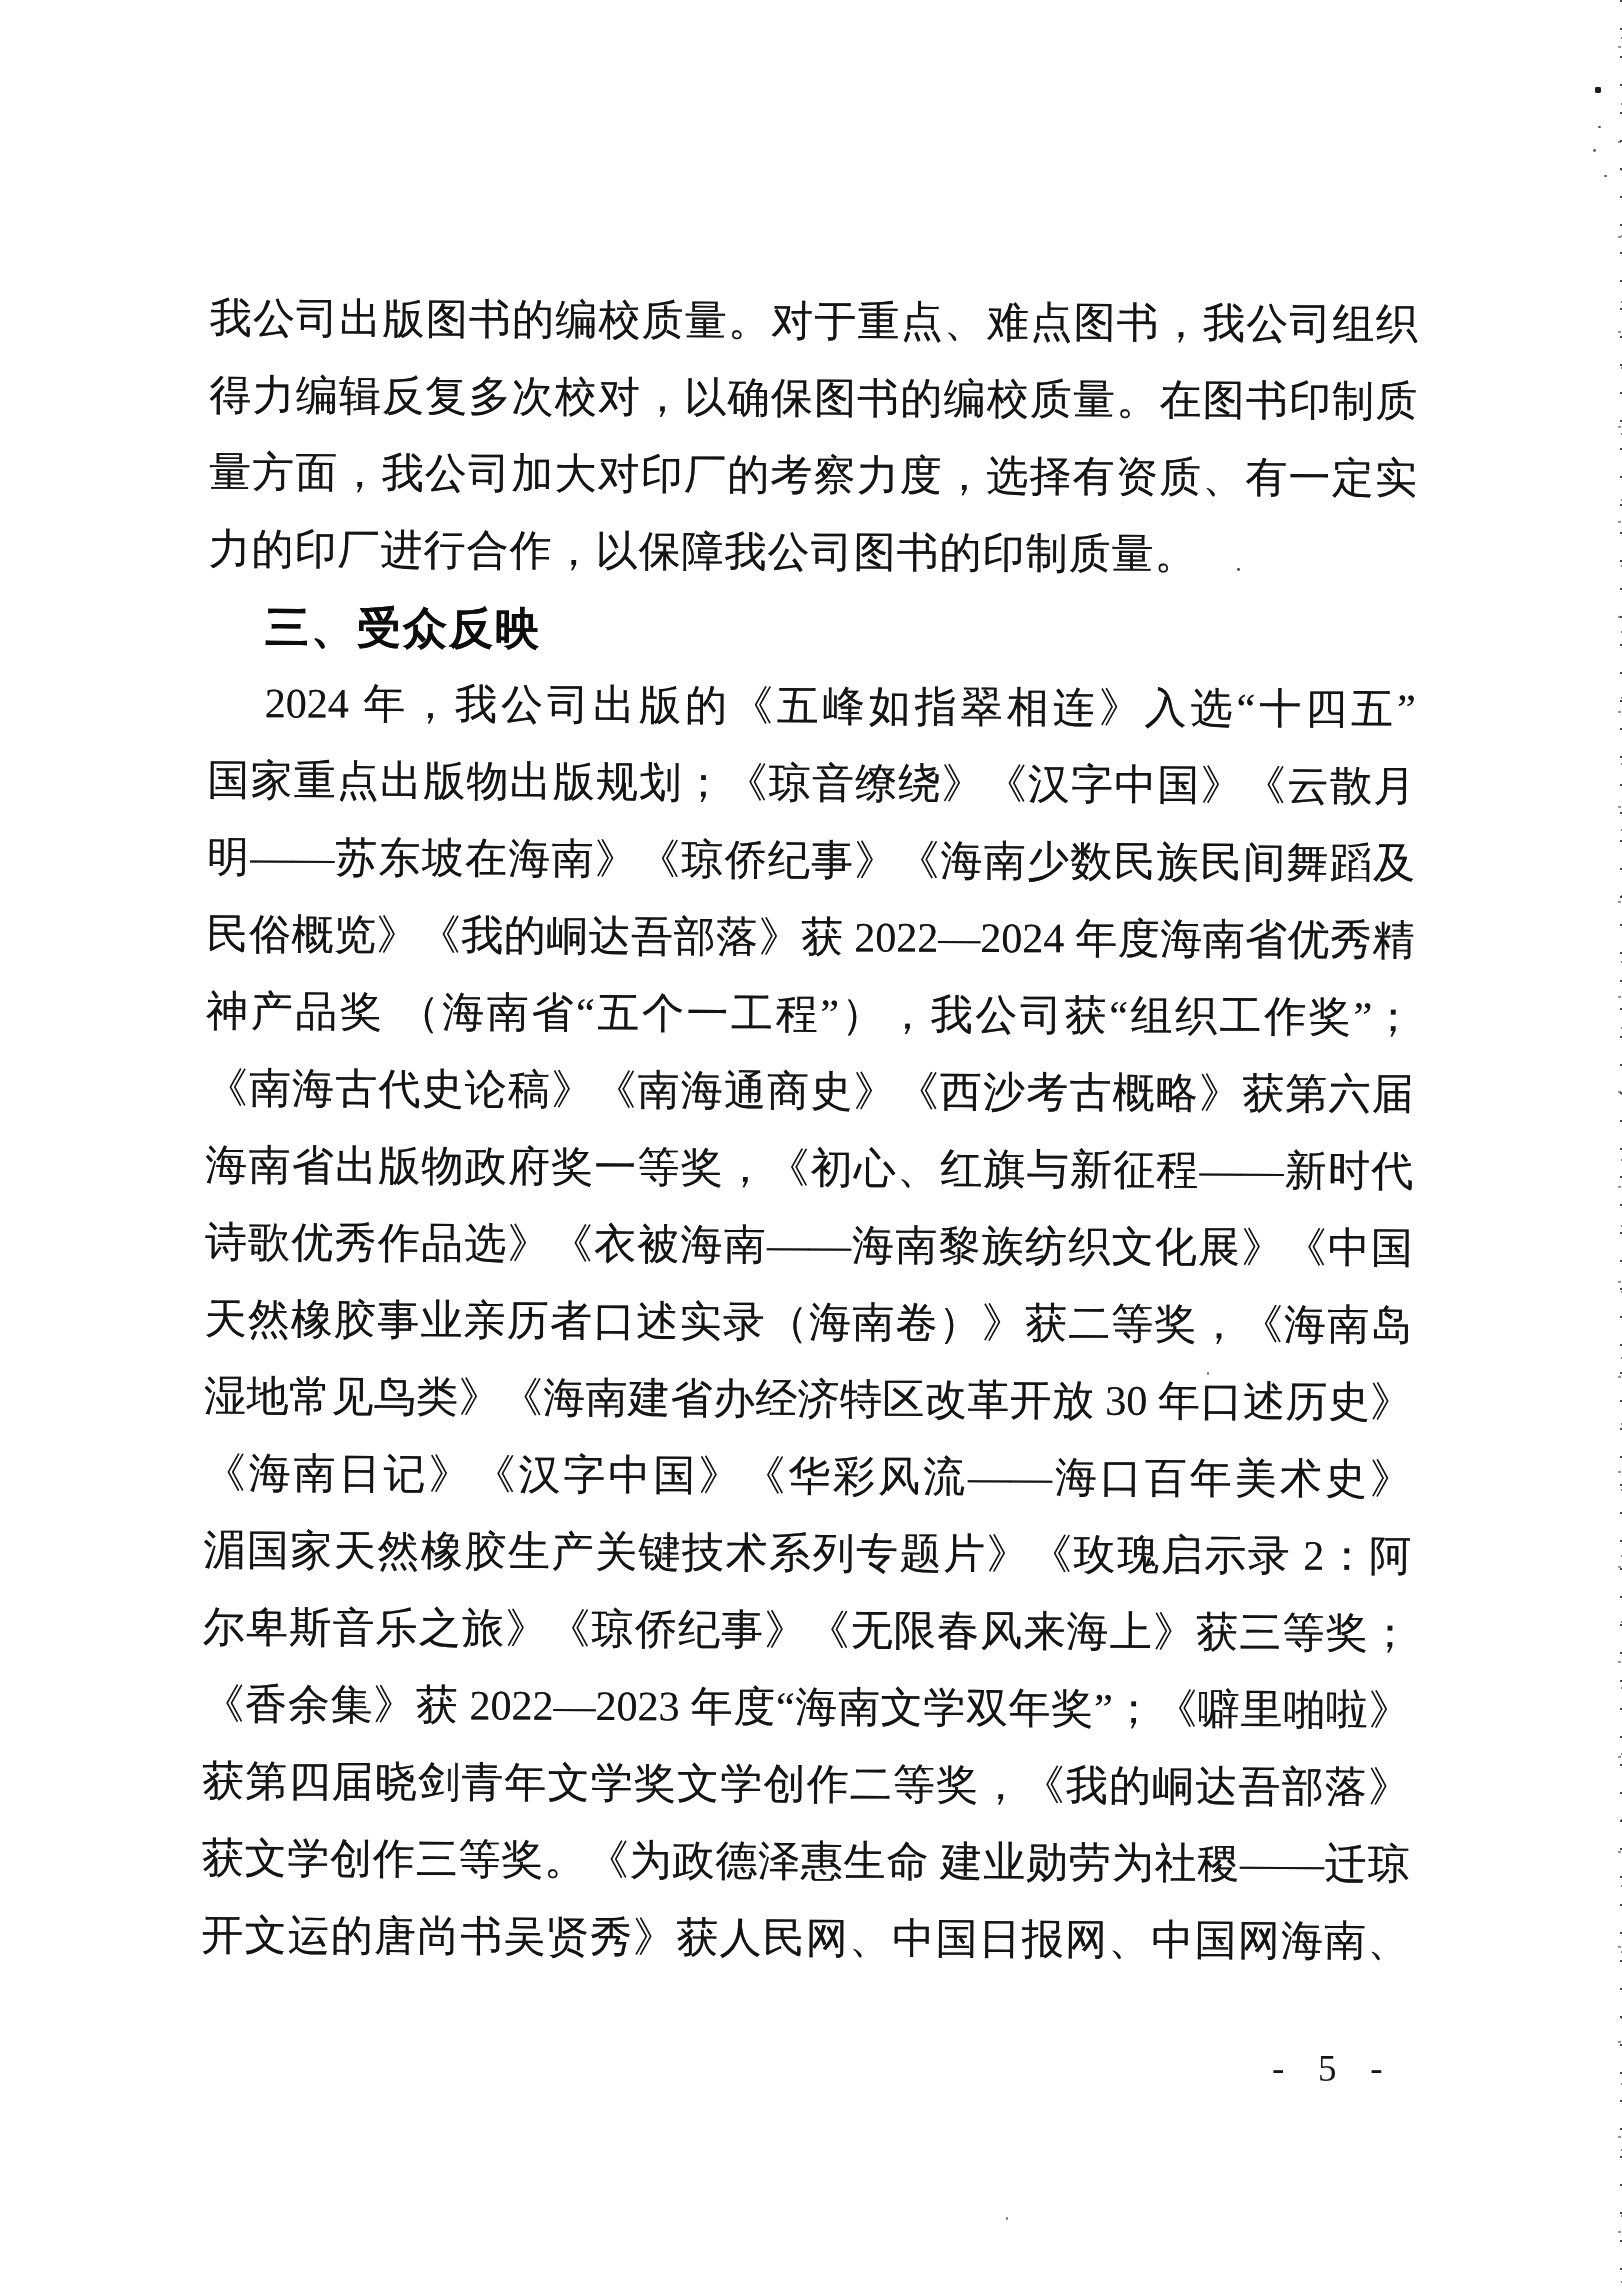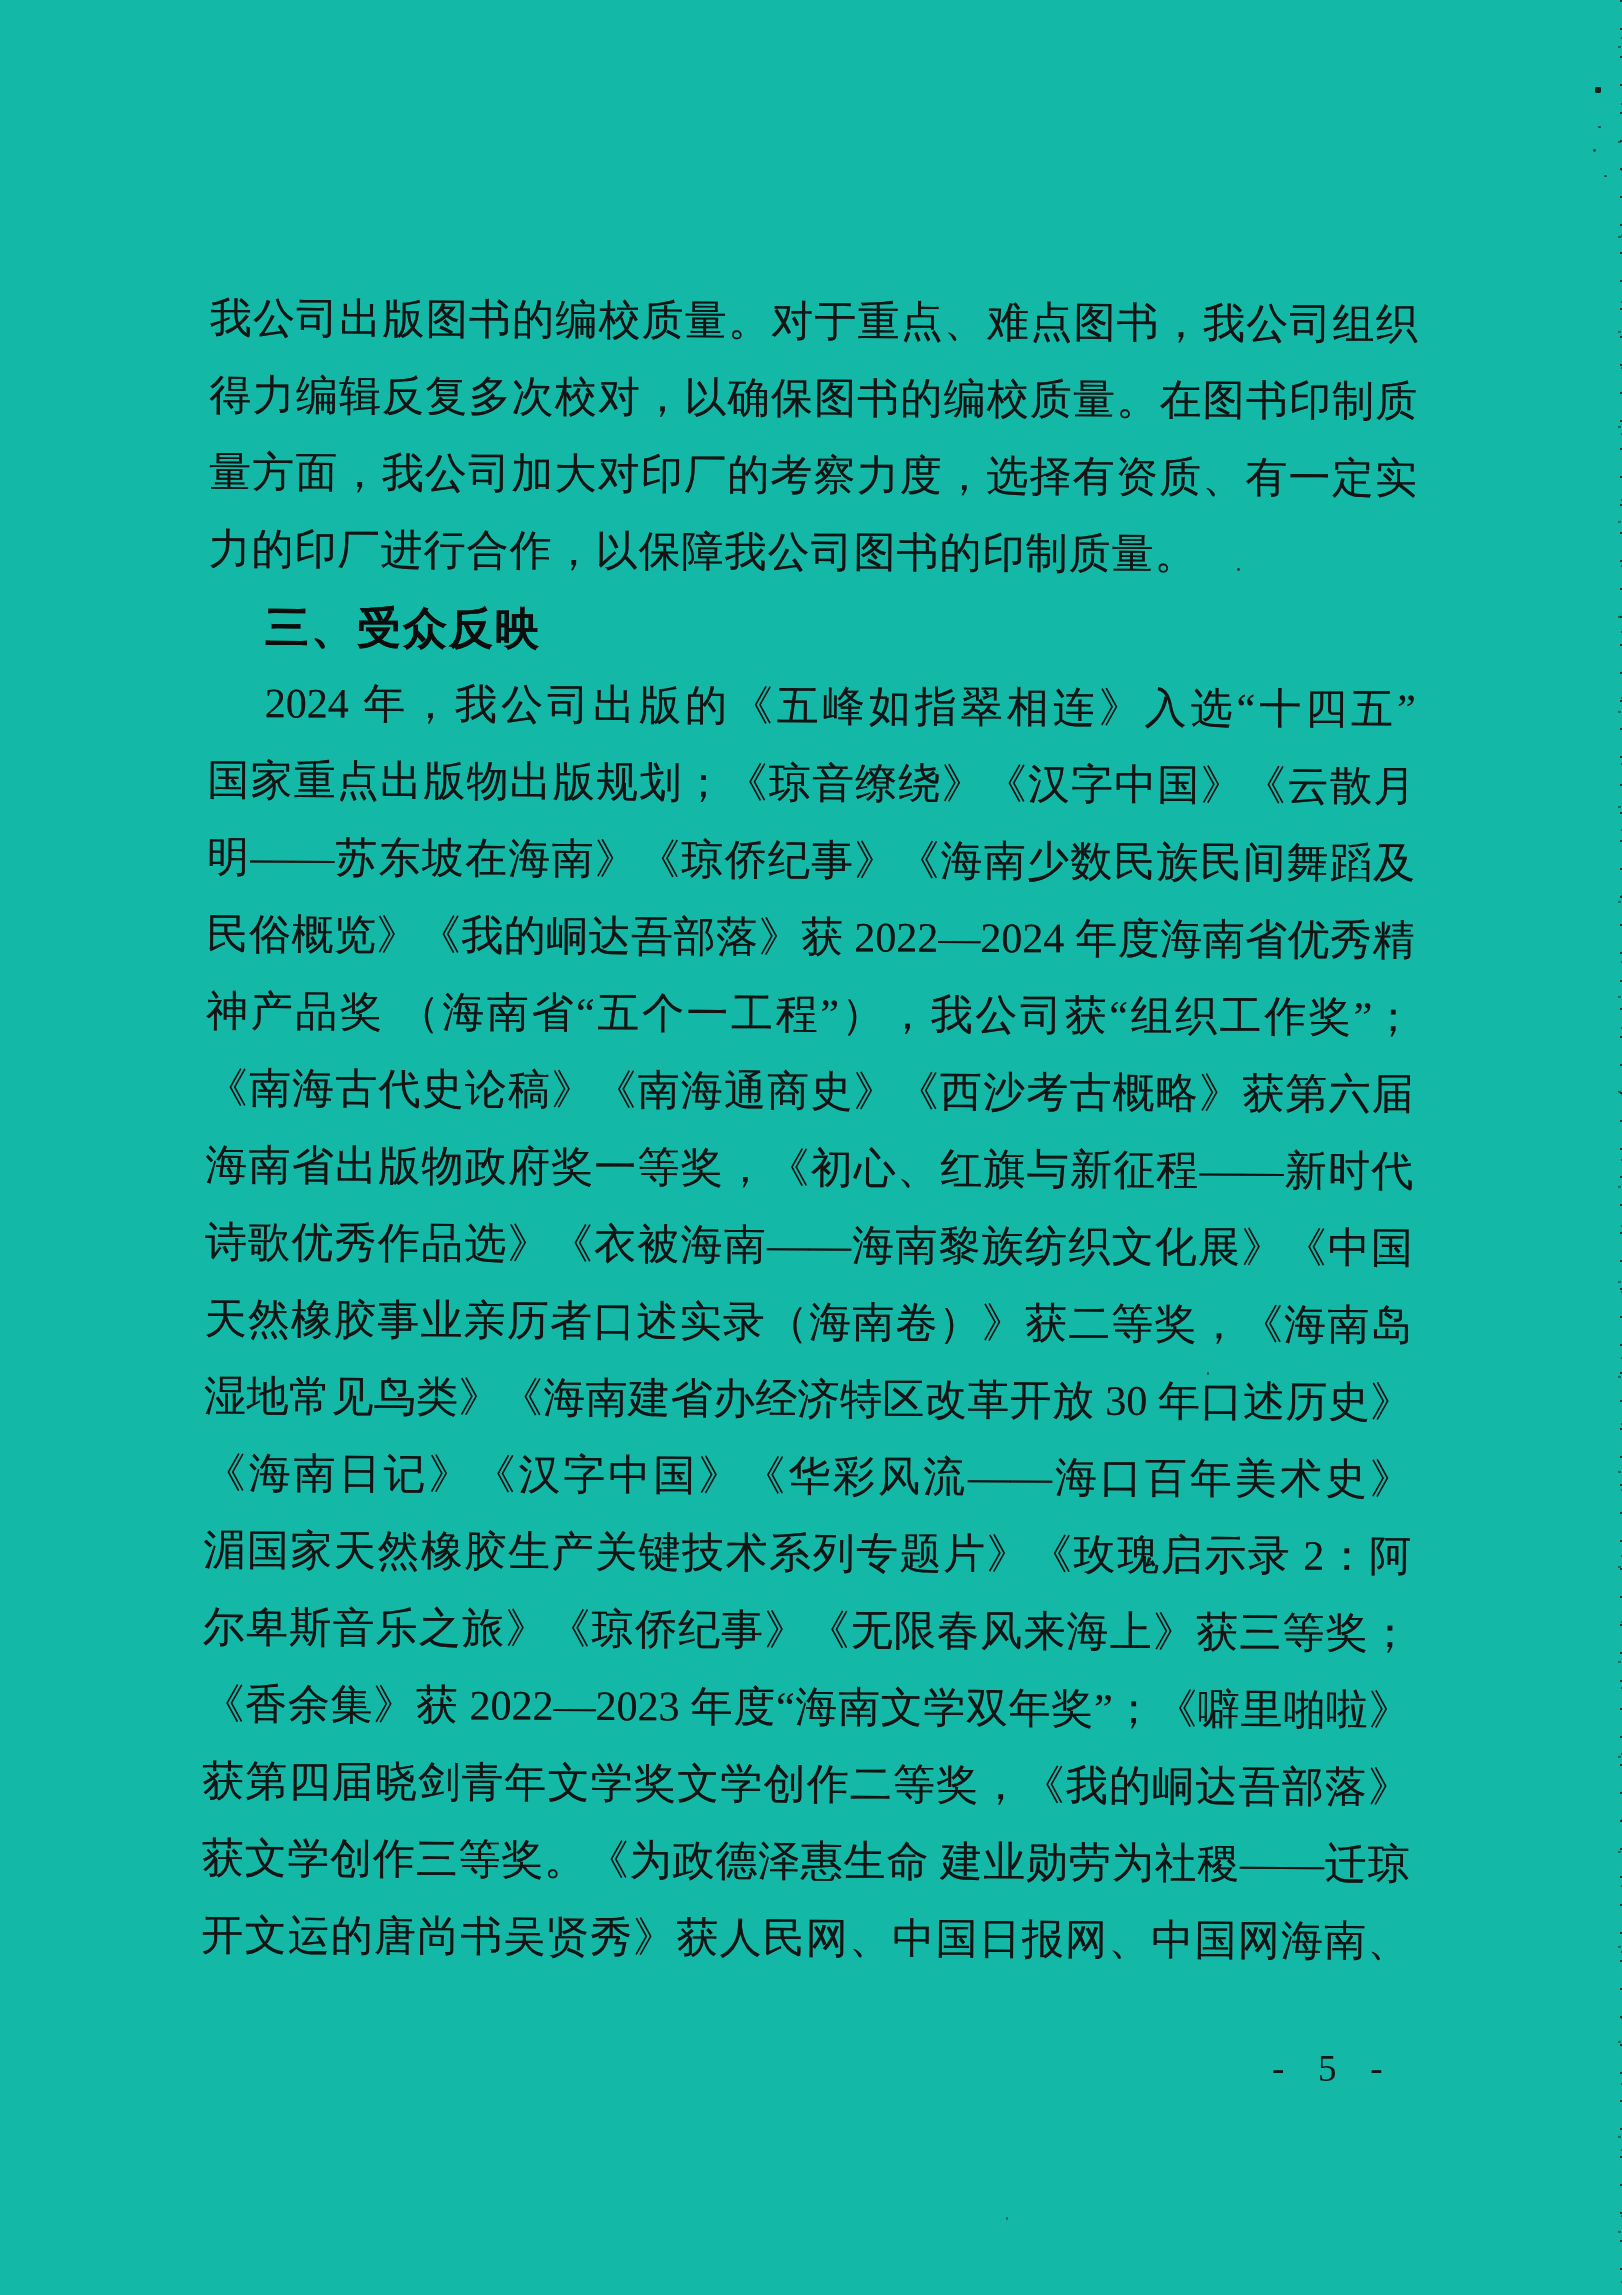--- a/index.html
+++ b/index.html
@@ -1,20 +1,20 @@
 <!DOCTYPE html>
 <html lang="zh" style="font-size:11px"><head>
 <meta charset="utf-8">
 <title>Scanned Document Page</title>
 <style>
   html,body{margin:0;padding:0;background:#e8e8e8;}
   .page{
     position:relative;
     width:1623px;height:2295px;
-    background:#14b8a6;
+    background:#ffffff;
     overflow:hidden;
     font-family:"Liberation Serif","DejaVu Serif",serif;
   }
   .text-block{
     position:absolute;
     left:210px;top:280px;width:1208px;
     transform:rotate(.3deg);
     transform-origin:0 0;
     color:#141414;
     text-shadow:0 0 0.4px rgba(25,25,25,.6);

